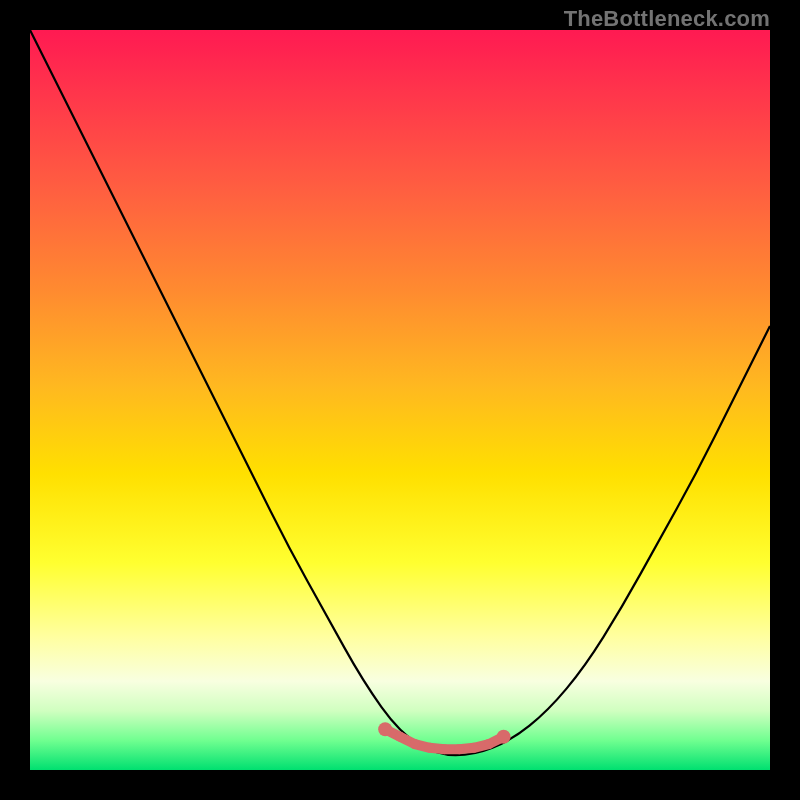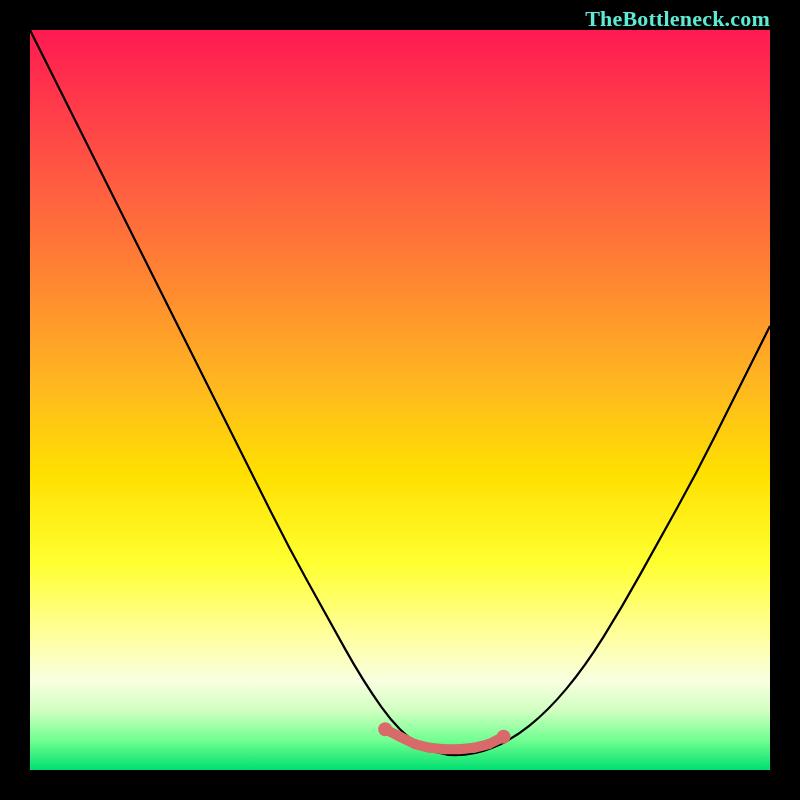--- a/index.html
+++ b/index.html
@@ -36,24 +36,24 @@
       #f8ffe0 88%,
       #d0ffc0 92%,
       #70ff90 96%,
       #00e070 100%
     );
   }
   .watermark {
     position: absolute;
     right: 30px;
     top: 6px;
-    font-family: Liberation Serif, serif;
+    font-family: Liberation Sans, sans-serif;
     font-size: 22px;
     font-weight: 600;
-    color: #5eead4;
+    color: #737373;
     letter-spacing: 0.2px;
   }
   svg.overlay {
     position: absolute;
     left: 30px;
     top: 30px;
     width: 740px;
     height: 740px;
     overflow: visible;
   }

